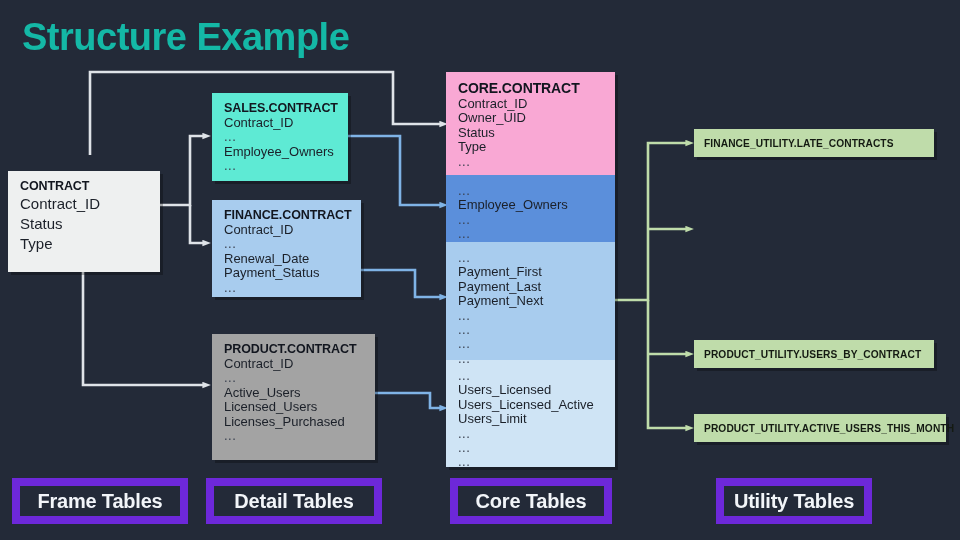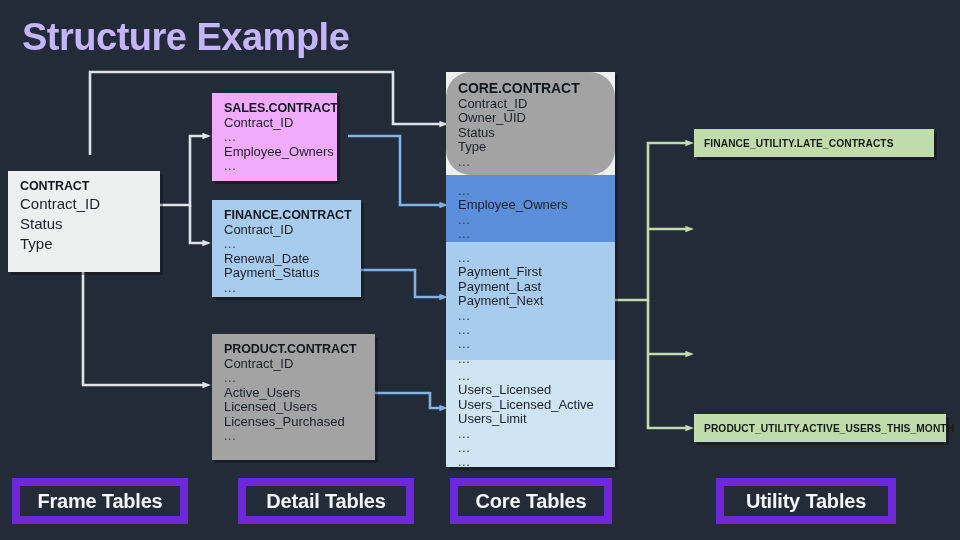--- a/index.html
+++ b/index.html
@@ -9,21 +9,21 @@
     font-family:"Liberation Sans", sans-serif;
     overflow:hidden;
     position:relative;
   }
   #stage{position:absolute;left:0;top:0;width:960px;height:540px;}
   #wires{position:absolute;left:0;top:0;width:960px;height:540px;pointer-events:none;}
 
   .page-title{
     position:absolute;left:22px;top:16px;
     font-size:38px;font-weight:bold;letter-spacing:-0.5px;
-    color:#c4b5fd;
+    color:#14b8a6;
     white-space:nowrap;
   }
 
   .tbox{
     position:absolute;
     box-sizing:border-box;
     box-shadow:3px 3px 0 rgba(0,0,0,0.28);
     overflow:hidden;
   }
   .tbox .pad{padding:8px 10px 8px 12px;}
@@ -103,21 +103,21 @@
 
   <div class="tbox" style="left:8px;top:155px;width:152px;height:101px;background:#eef0f0;margin-top:16px;">
     <div class="pad">
       <div class="tname">CONTRACT</div>
       <div class="tfield" style="font-size:15px;line-height:20px;">Contract_ID</div>
       <div class="tfield" style="font-size:15px;line-height:20px;">Status</div>
       <div class="tfield" style="font-size:15px;line-height:20px;">Type</div>
     </div>
   </div>
 
-  <div class="tbox" style="left:212px;top:93px;width:125px;height:88px;background:#f0abfc;">
+  <div class="tbox" style="left:212px;top:93px;width:136px;height:88px;background:#5eead4;">
     <div class="pad">
       <div class="tname">SALES.CONTRACT</div>
       <div class="tfield">Contract_ID</div>
       <div class="tfield dots">...</div>
       <div class="tfield">Employee_Owners</div>
       <div class="tfield dots">...</div>
     </div>
   </div>
 
   <div class="tbox" style="left:212px;top:200px;width:149px;height:97px;background:#a8ccee;">
@@ -138,21 +138,21 @@
       <div class="tfield dots">...</div>
       <div class="tfield">Active_Users</div>
       <div class="tfield">Licensed_Users</div>
       <div class="tfield">Licenses_Purchased</div>
       <div class="tfield dots">...</div>
     </div>
   </div>
 
   <div class="tbox" style="left:446px;top:72px;width:169px;height:395px;background:#eef0f0;">
 
-    <div class="band" style="height:103px;background:#a3a3a3;padding-top:8px;border-radius:25px;">
+    <div class="band" style="height:103px;background:#f9a8d4;padding-top:8px;">
       <div class="tname" style="font-size:14px;line-height:17px;">CORE.CONTRACT</div>
       <div class="tfield">Contract_ID</div>
       <div class="tfield">Owner_UID</div>
       <div class="tfield">Status</div>
       <div class="tfield">Type</div>
       <div class="tfield dots">...</div>
     </div>
 
     <div class="band" style="height:67px;background:#5b8fdb;padding-top:9px;">
       <div class="tfield dots">...</div>
@@ -181,31 +181,34 @@
       <div class="tfield dots">...</div>
       <div class="tfield dots">...</div>
     </div>
   </div>
 
   <div class="util" style="left:694px;top:129px;width:240px;height:28px;">
     <span class="util-label">FINANCE_UTILITY.LATE_CONTRACTS</span>
   </div>
 
 
+  <div class="util" style="left:694px;top:340px;width:240px;height:28px;">
+    <span class="util-label">PRODUCT_UTILITY.USERS_BY_CONTRACT</span>
+  </div>
 
   <div class="util" style="left:694px;top:414px;width:252px;height:28px;">
     <span class="util-label">PRODUCT_UTILITY.ACTIVE_USERS_THIS_MONTH</span>
   </div>
 
   <div class="legend" style="left:12px;top:478px;width:176px;height:46px;">
     <span class="legend-label">Frame Tables</span>
   </div>
-  <div class="legend" style="left:206px;top:478px;width:176px;height:46px;margin-left:32px;">
+  <div class="legend" style="left:206px;top:478px;width:176px;height:46px;">
     <span class="legend-label">Detail Tables</span>
   </div>
   <div class="legend" style="left:450px;top:478px;width:162px;height:46px;">
     <span class="legend-label">Core Tables</span>
   </div>
-  <div class="legend" style="left:716px;top:478px;width:180px;height:46px;">
+  <div class="legend" style="left:716px;top:478px;width:156px;height:46px;">
     <span class="legend-label">Utility Tables</span>
   </div>
 
 </div>
 
 </body></html>

